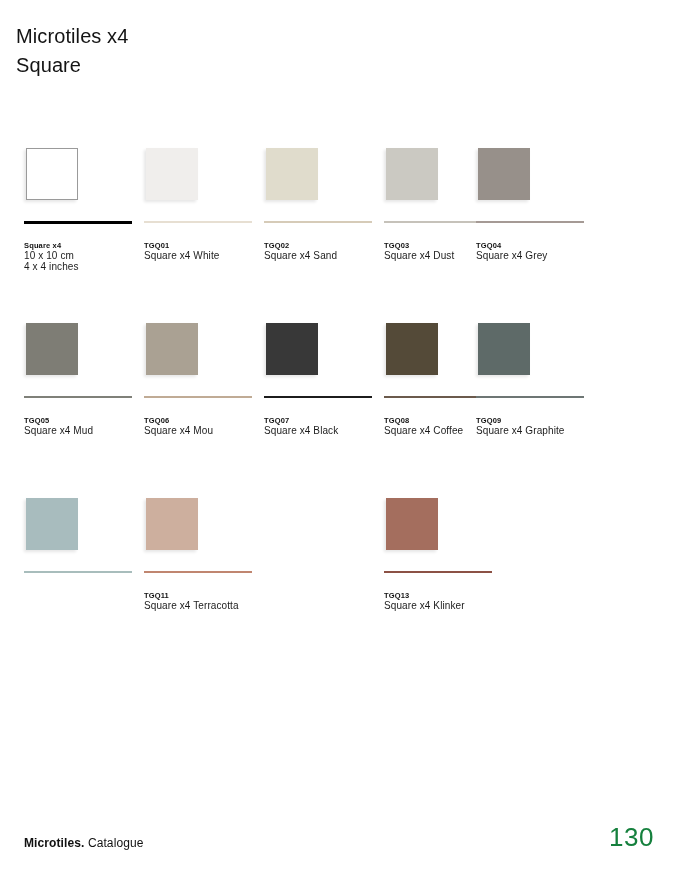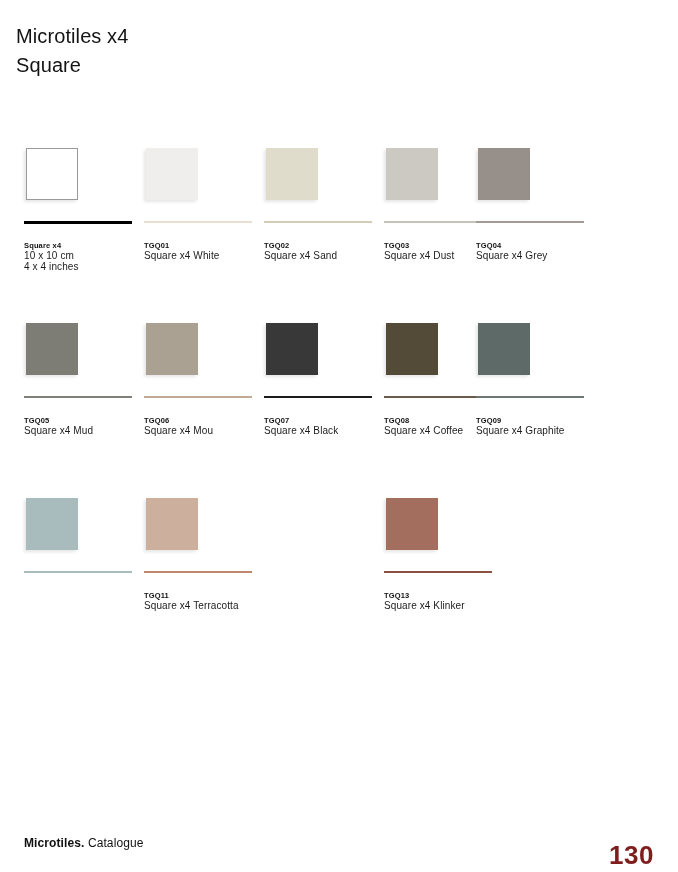--- a/index.html
+++ b/index.html
@@ -122,24 +122,23 @@
   }
   .footer-left .brand { font-weight: bold; }
   .footer-left .sub { font-weight: 400; }
 
   .page-number {
     position: absolute;
     right: 24px;
     top: 822px;
     font-size: 26px;
     line-height: 30px;
-    font-weight: 700;
+    font-weight: 400;
     letter-spacing: 0.5px;
-    color: #7f1d1d;
-    margin-top: 18px;
+    color: #15803d;
   }
 </style>
 </head>
 <body style="background: rgb(255, 255, 255);">
 
 <div class="page">
 
   <div class="title-block">
     <span class="title-line">Microtiles x4</span>
     <span class="title-line">Square</span>

